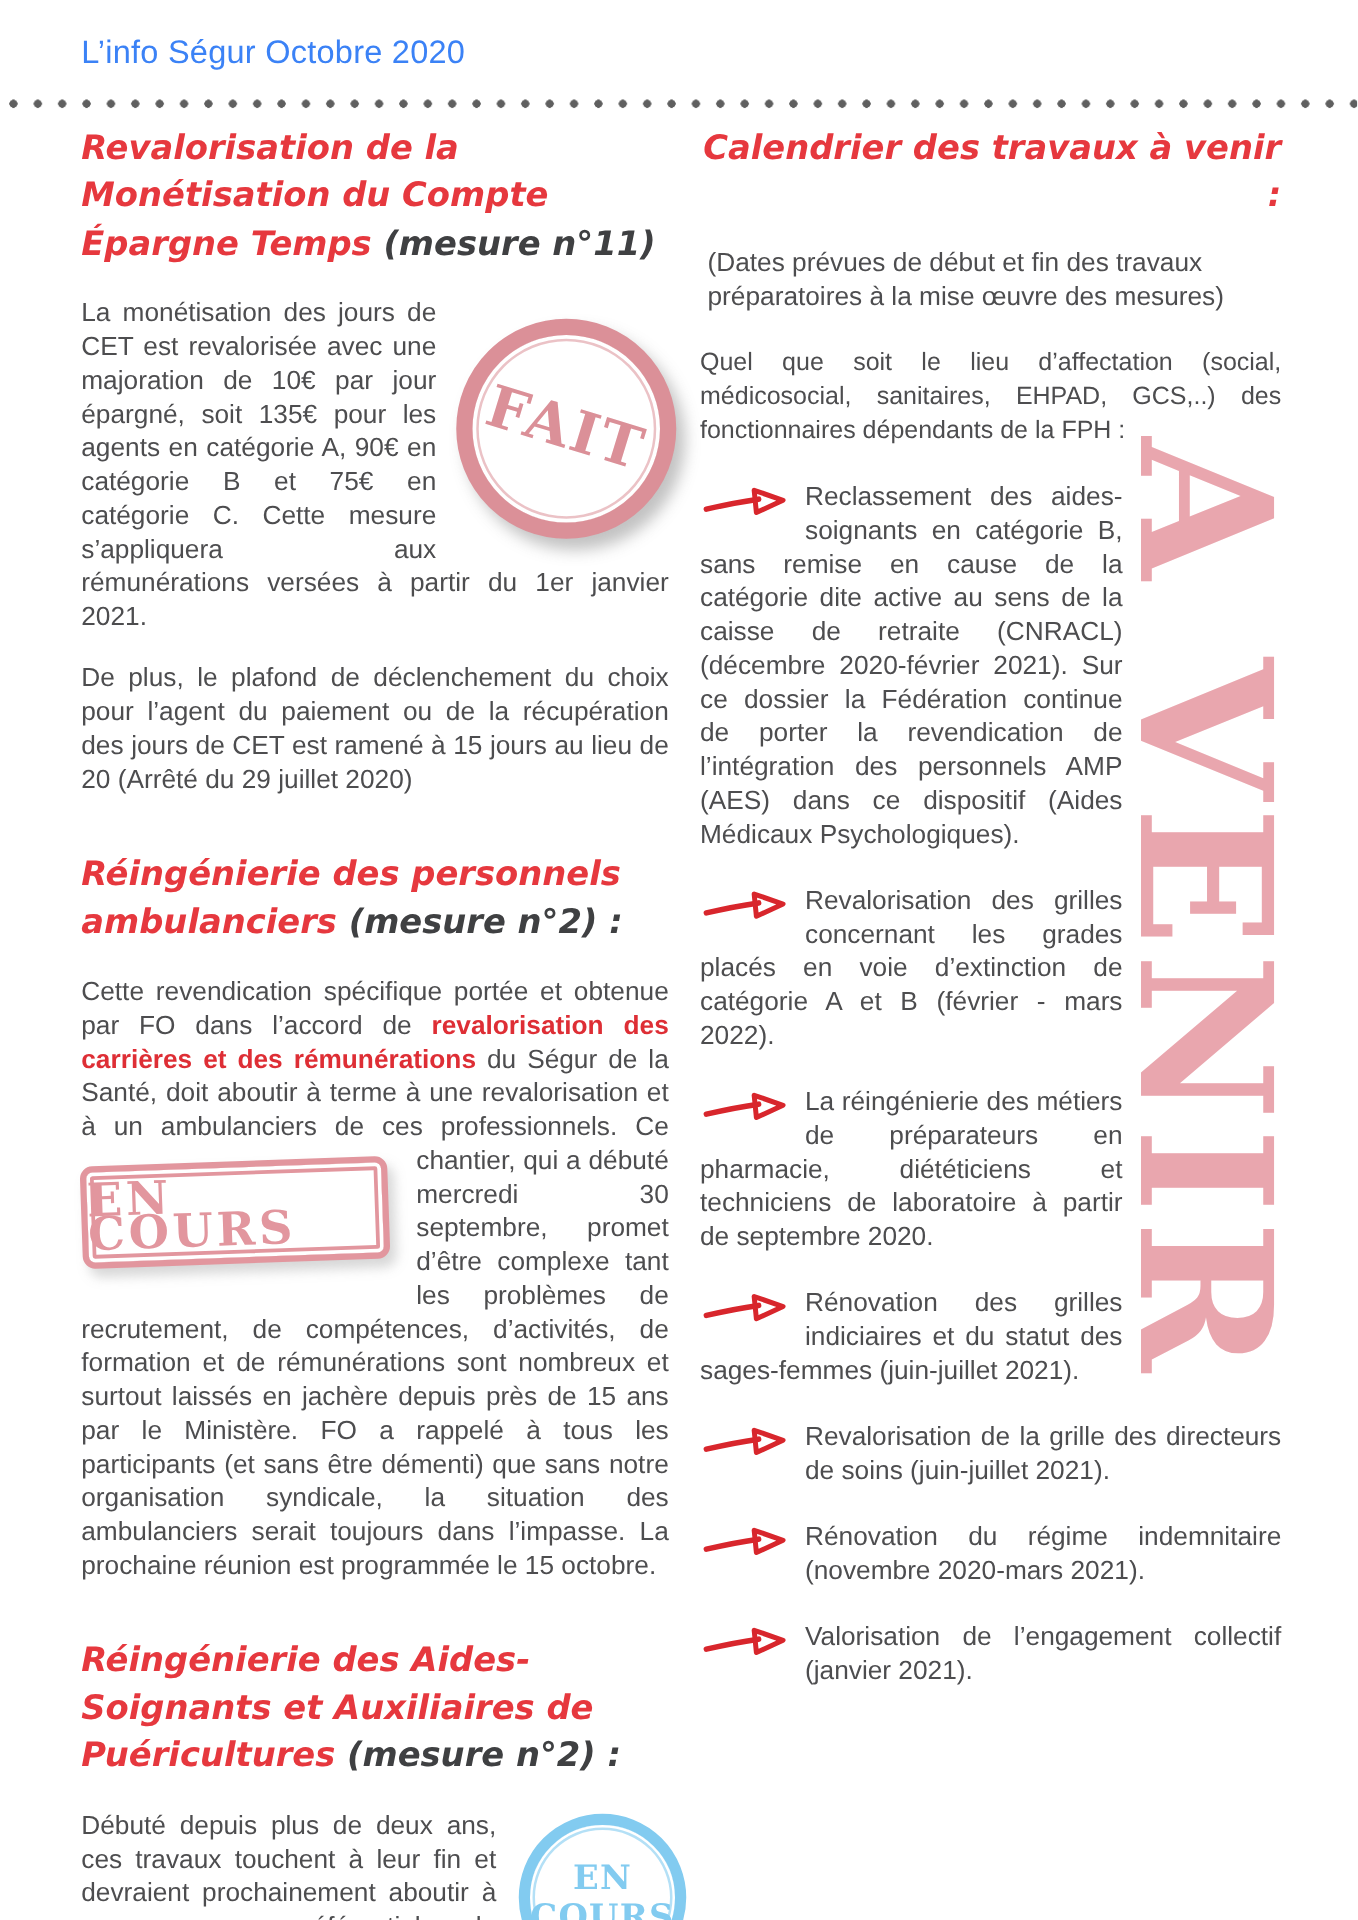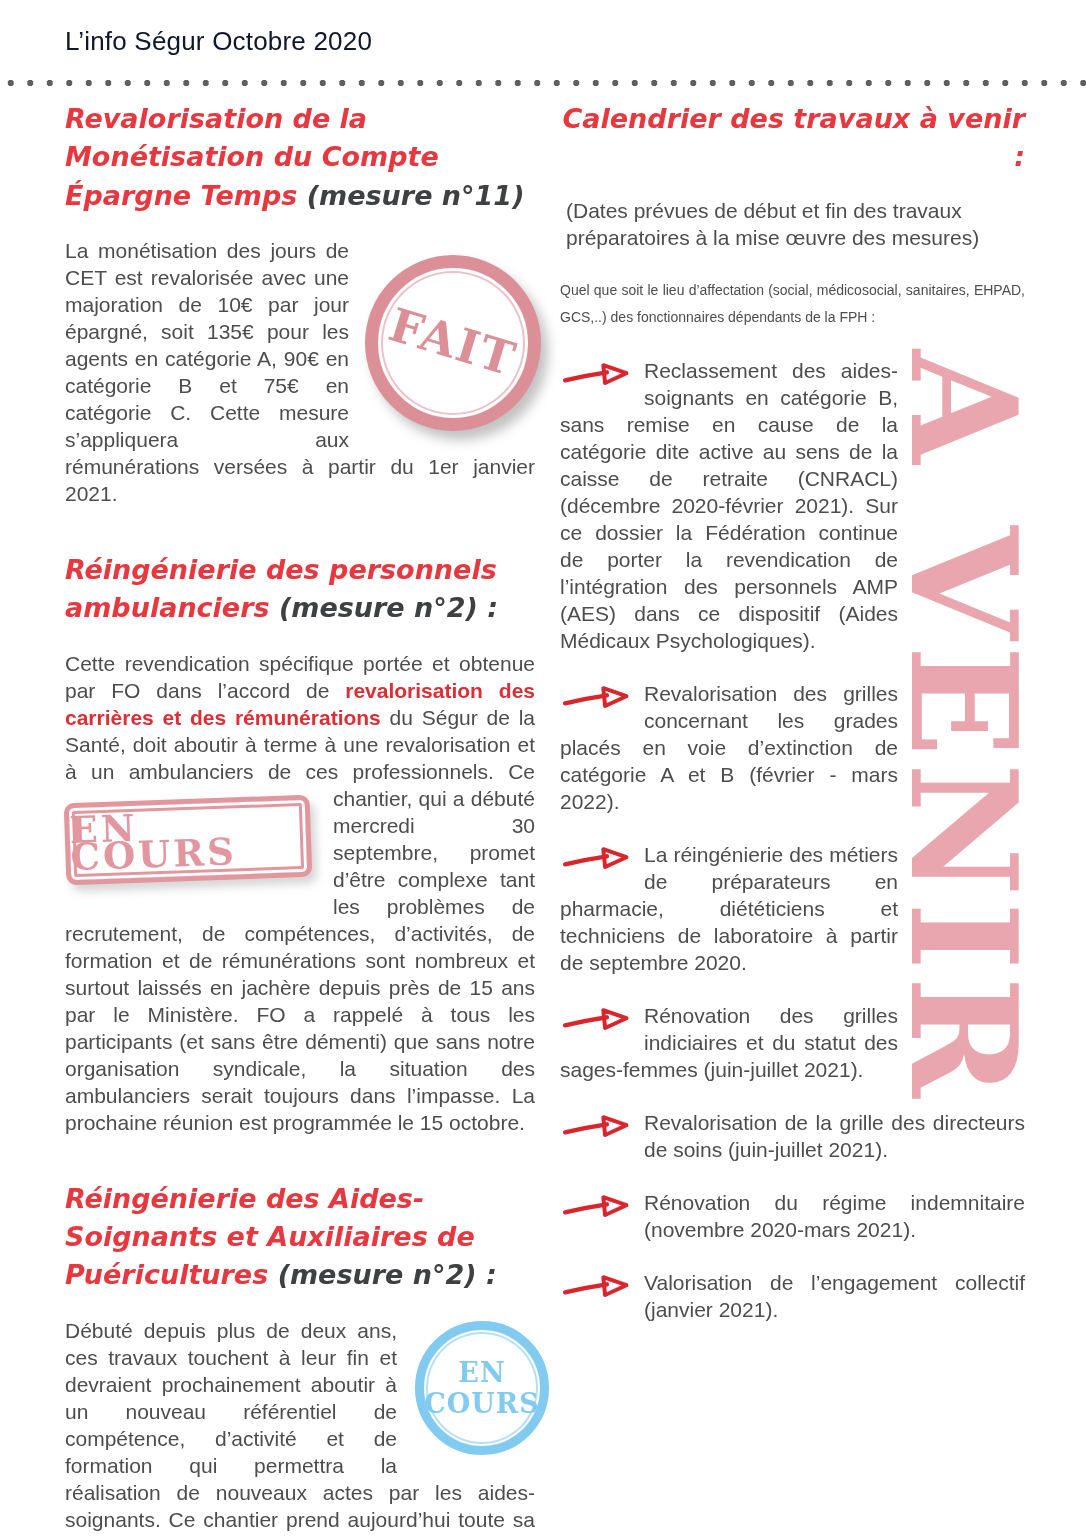--- a/index.html
+++ b/index.html
@@ -1,19 +1,19 @@
 <!DOCTYPE html>
 <html lang="fr"><head>
 <meta charset="utf-8">
 <style>
   html,body{margin:0;padding:0;background:#ffffff;}
   .page{position:relative;width:1086px;height:1536px;background:#fff;overflow:hidden;
         font-family:"Liberation Sans",sans-serif;color:#4d4d4f;}
   
-  .masthead{position:absolute;left:65px;top:26px;font-size:26px;color:#0f172a;letter-spacing:.2px;}
+  .masthead{position:absolute;left:65px;top:26px;font-size:26px;color:#3b82f6;letter-spacing:.2px;}
   .dots{position:absolute;left:0;top:78px;width:1086px;height:10px;
         background-image:radial-gradient(circle,#5f5f5f 0 3.1px,transparent 3.4px);
         background-size:19.5px 10px;background-position:1px 0;}
   
   .col-left{position:absolute;left:65px;top:100px;width:470px;}
   .col-right{position:absolute;left:560px;top:100px;width:465px;}
   
   .h-script{font-family:"DejaVu Sans",sans-serif;font-weight:700;font-style:italic;
             font-size:27px;line-height:1.42;color:#e6383e;margin:0;}
   .h-script .suffix{color:#3f4042;margin-top:41px;}
@@ -36,21 +36,21 @@
               letter-spacing:3px;color:#e2969e;background:#fff;}
   .stamp-blue{float:right;width:116px;height:116px;margin:4px -14px 12px 18px;
               border:9px solid #82cbf0;border-radius:50%;
               box-shadow:inset 0 0 0 2px #fff,inset 0 0 0 4px rgba(130,203,240,.6);
               display:flex;flex-direction:column;align-items:center;justify-content:center;
               font-family:"DejaVu Serif",serif;font-weight:700;color:#82cbf0;
               font-size:27px;line-height:1.15;letter-spacing:1px;background:#fff;}
   .section{margin-top:44px;}
   
   .subtitle{font-size:21px;line-height:27px;text-align:left;margin:20px 6px 0 6px;}
-  .intro{font-size:14px;line-height:27px;text-align:justify;margin:26px 0 0 0;}
+  .intro{font-size:20px;line-height:27px;text-align:justify;margin:26px 0 0 0;}
   .bullets{margin-top:26px;}
   .bullet{font-size:21px;line-height:27px;text-align:justify;margin:0 0 26px 0;overflow:visible;}
   .bullet.narrow{width:338px;}
   .arrow-f{float:left;width:84px;height:52px;}
   .arrow-f.short{height:28px;}
   .arrow-f svg{width:76px;height:32px;margin-top:2px;}
   
   .avenir{position:absolute;top:350px;right:50px;writing-mode:vertical-rl;
           font-family:"DejaVu Serif",serif;font-weight:700;font-size:146px;line-height:1;
           letter-spacing:6px;color:#e9a6ae;}
@@ -67,20 +67,21 @@
 
     <h2 class="h-script"><span>Revalorisation de la Monétisation du Compte Épargne Temps </span><span class="suffix">(mesure n°11)</span></h2>
 
     <p class="para">
       <span class="stamp-fait">
           <span>FAIT</span>
         </span>
       <span>La monétisation des jours de CET est revalorisée avec une majoration de 10€ par jour épargné, soit 135€ pour les agents en catégorie A, 90€ en catégorie B et 75€ en catégorie C. Cette mesure s’appliquera aux rémunérations versées à partir du 1er janvier 2021.</span>
     </p>
 
+    <p class="para"><span>De plus, le plafond de déclenchement du choix pour l’agent du paiement ou de la récupération des jours de CET est ramené à 15 jours au lieu de 20 (Arrêté du 29 juillet 2020)</span></p>
 
     <div class="section">
       <h2 class="h-script"><span>Réingénierie des personnels ambulanciers </span><span class="suffix">(mesure n°2) :</span></h2>
       <p class="para">
         <span>Cette revendication spécifique portée et obtenue par FO dans l’accord de </span><span class="red-strong">revalorisation des carrières et des rémunérations</span><span> du Ségur de la Santé, doit aboutir à terme à une revalorisation et à un ambulanciers de ces </span><span class="stamp-rect">
             <span>EN COURS</span>
           </span><span>professionnels. Ce chantier, qui a débuté mercredi 30 septembre, promet d’être complexe tant les problèmes de recrutement, de compétences, d’activités, de formation et de rémunérations sont nombreux et surtout laissés en jachère depuis près de 15 ans par le Ministère. FO a rappelé à tous les participants (et sans être démenti) que sans notre organisation syndicale, la situation des ambulanciers serait toujours dans l’impasse. La prochaine réunion est programmée le 15 octobre.</span>
       </p>
     </div>
 

